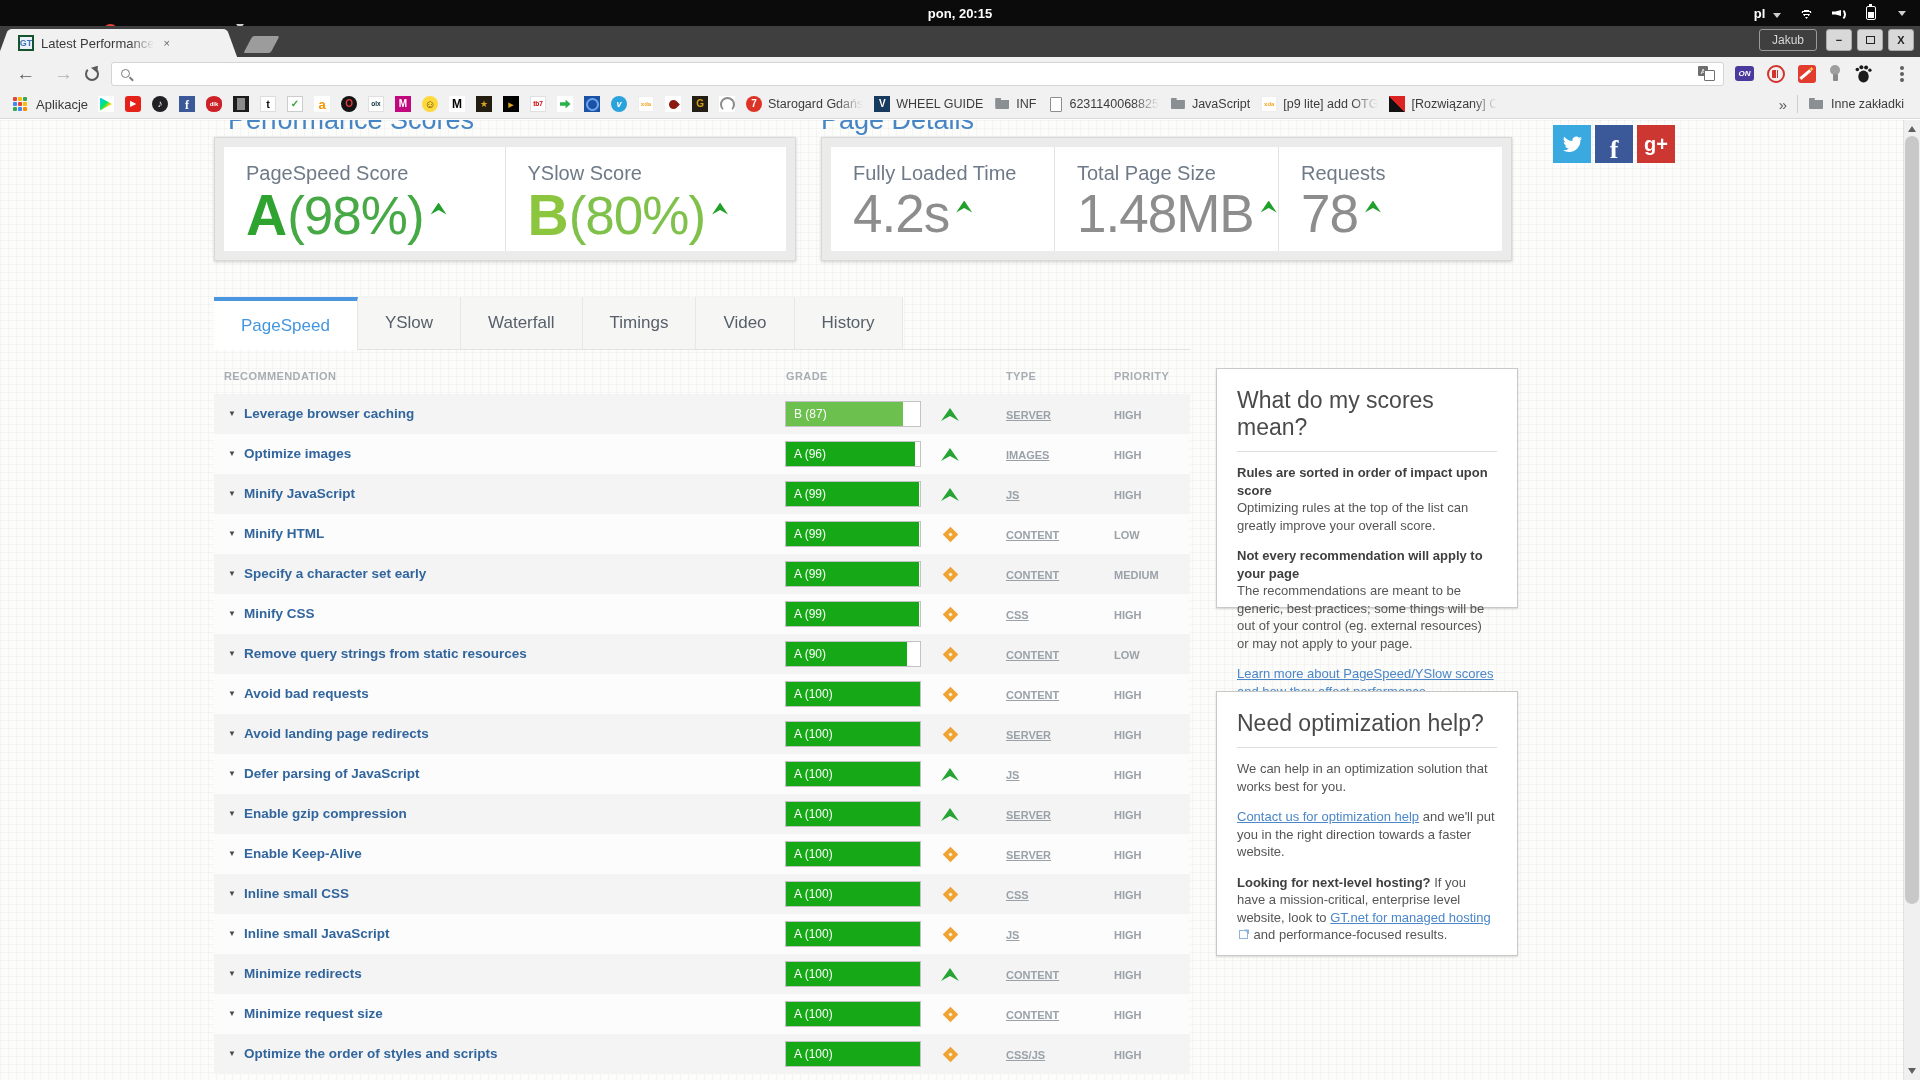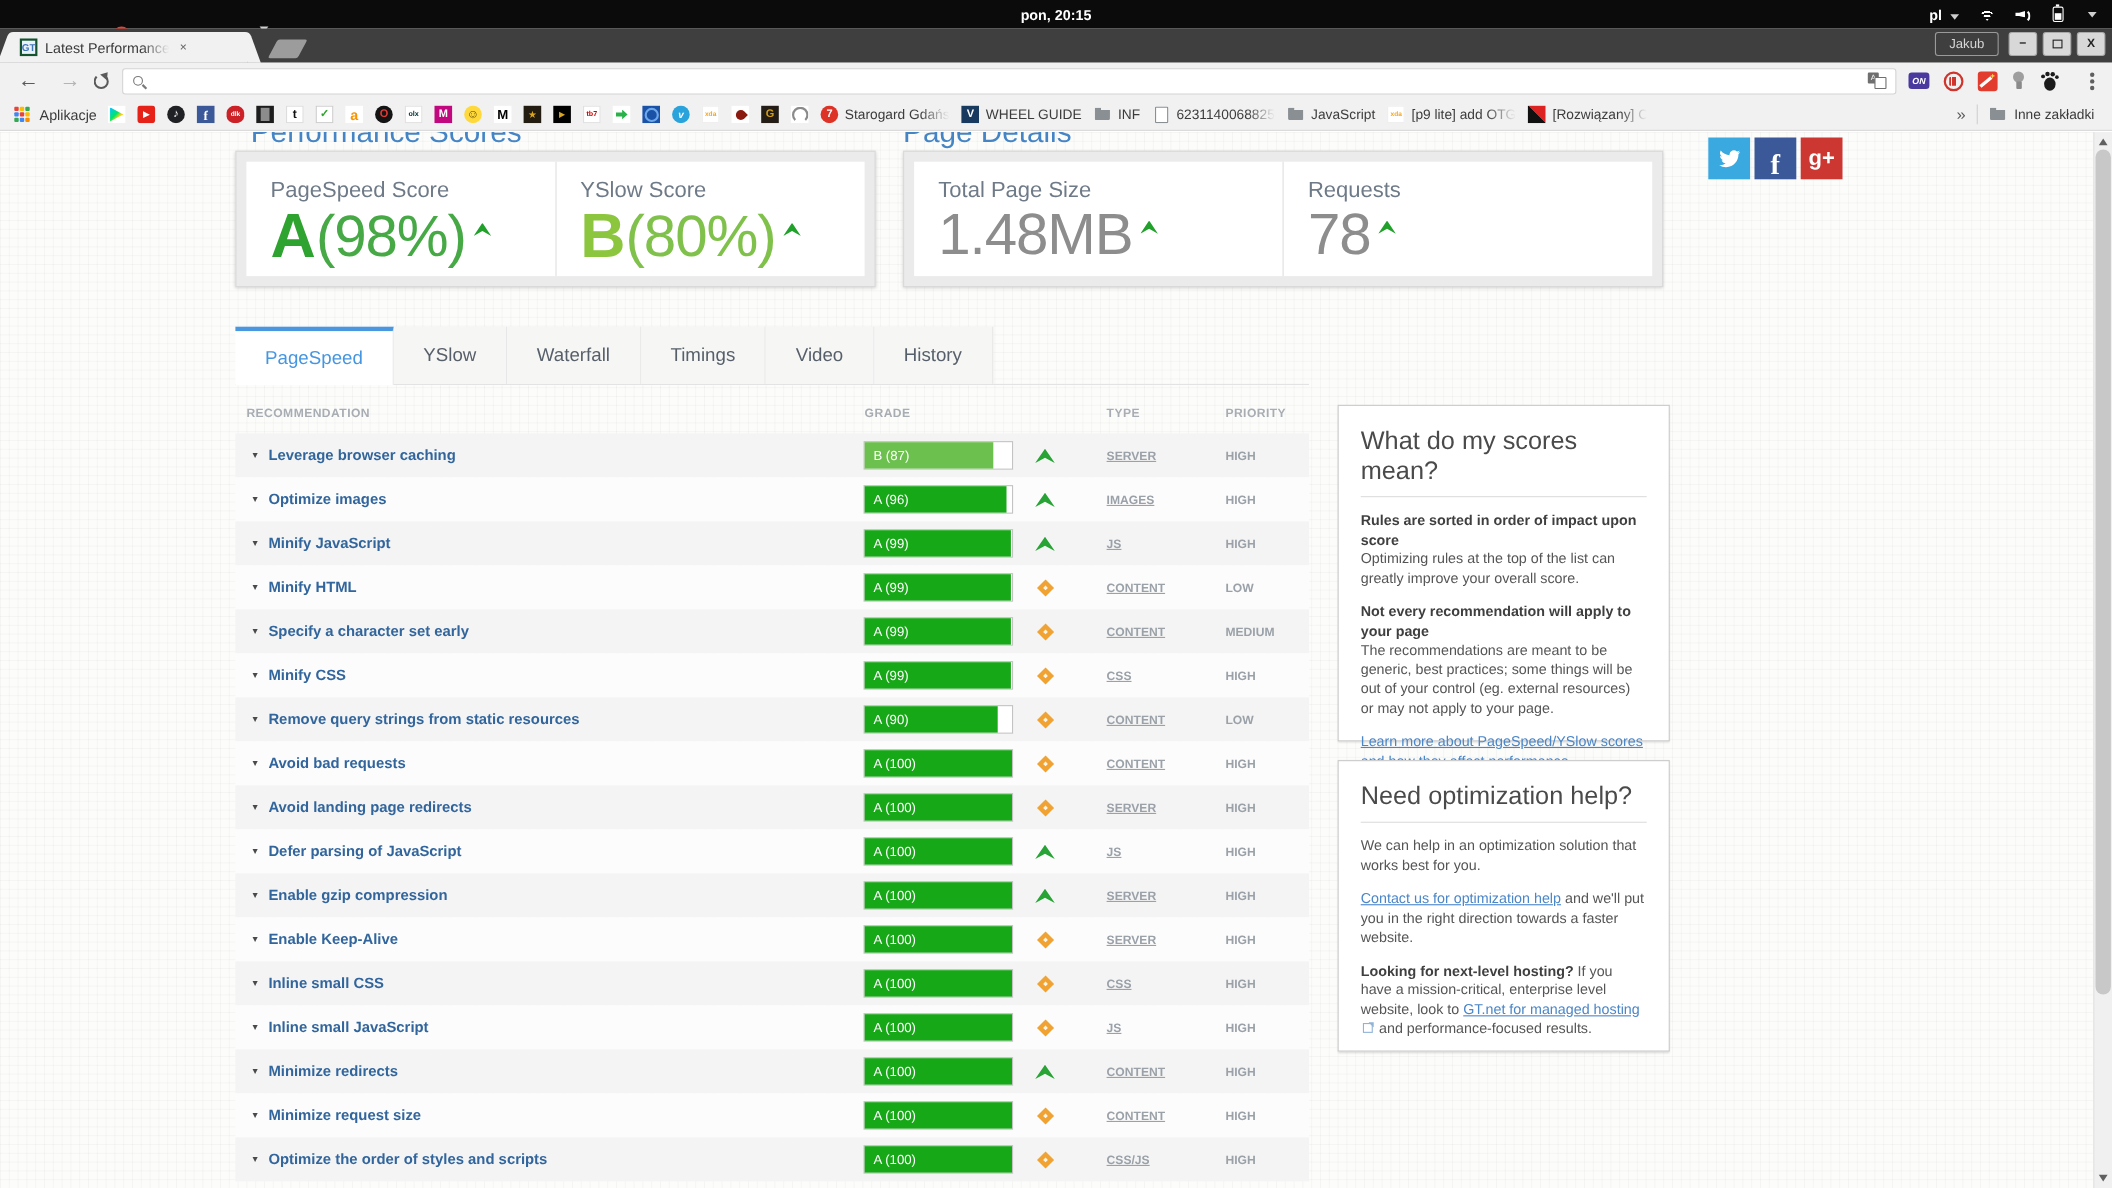--- a/index.html
+++ b/index.html
@@ -221,21 +221,21 @@
   .ind-up{position:absolute;left:727px;top:14px;width:18px;height:13px;background:#27a435;
     clip-path:polygon(50% 0,100% 100%,50% 62%,0 100%);}
   .ind-diamond{position:absolute;left:731px;top:15px;width:11px;height:11px;background:#f0a232;transform:rotate(45deg);}
   .ind-diamond::after{content:'';position:absolute;left:4px;top:4px;width:3px;height:3px;background:rgba(255,255,255,.9);}
   .trow .typ{position:absolute;left:792px;top:15px;font-size:11px;font-weight:bold;color:#9aa1a8;text-decoration:underline;}
   .trow .pri{position:absolute;left:900px;top:15px;font-size:11px;font-weight:bold;color:#9aa1a8;}
 
   
   .sidebox{position:absolute;left:1216px;width:302px;background:#fff;border:1px solid #c9c9c9;
     box-shadow:0 1px 2px rgba(0,0,0,.15);padding:18px 20px;}
-  #sidebox1{top:248px;height:306px;}
+  #sidebox1{top:248px;height:240px;}
   #sidebox2{top:571px;height:265px;}
   .sb-title{font-size:23px;font-weight:normal;color:#4a4a4a;padding-bottom:10px;border-bottom:1px solid #ddd;margin-bottom:12px;}
   .sb-p{font-size:13px;color:#555;line-height:1.35;margin-bottom:13px;}
   .sb-b{font-weight:bold;color:#3f3f3f;}
   .sb-link{color:#4a86c8;text-decoration:underline;cursor:pointer;}
   .ext-link-ic{display:inline-block;width:9px;height:9px;border:1px solid #8fb3d9;position:relative;margin:0 2px;}
   .ext-link-ic::after{content:'';position:absolute;right:-2px;top:-2px;width:5px;height:5px;background:#8fb3d9;
     clip-path:polygon(0 0,100% 0,100% 100%);}
 
   
@@ -493,20 +493,27 @@
       <div class="scoreline">
         <span class="grade-letter gb">B</span>
         <span class="grade-value gb">(80%)</span>
         <span class="caret-up"></span>
       </div>
     </div>
   </div>
 
   <div class="scorepanel" id="panel-details">
     <div class="scard">
+      <div class="scard-label">Fully Loaded Time</div>
+      <div class="scoreline">
+        <span class="detail-value">4.2s</span>
+        <span class="caret-up"></span>
+      </div>
+    </div>
+    <div class="scard">
       <div class="scard-label">Total Page Size</div>
       <div class="scoreline">
         <span class="detail-value">1.48MB</span>
         <span class="caret-up"></span>
       </div>
     </div>
     <div class="scard">
       <div class="scard-label">Requests</div>
       <div class="scoreline">
         <span class="detail-value">78</span>

